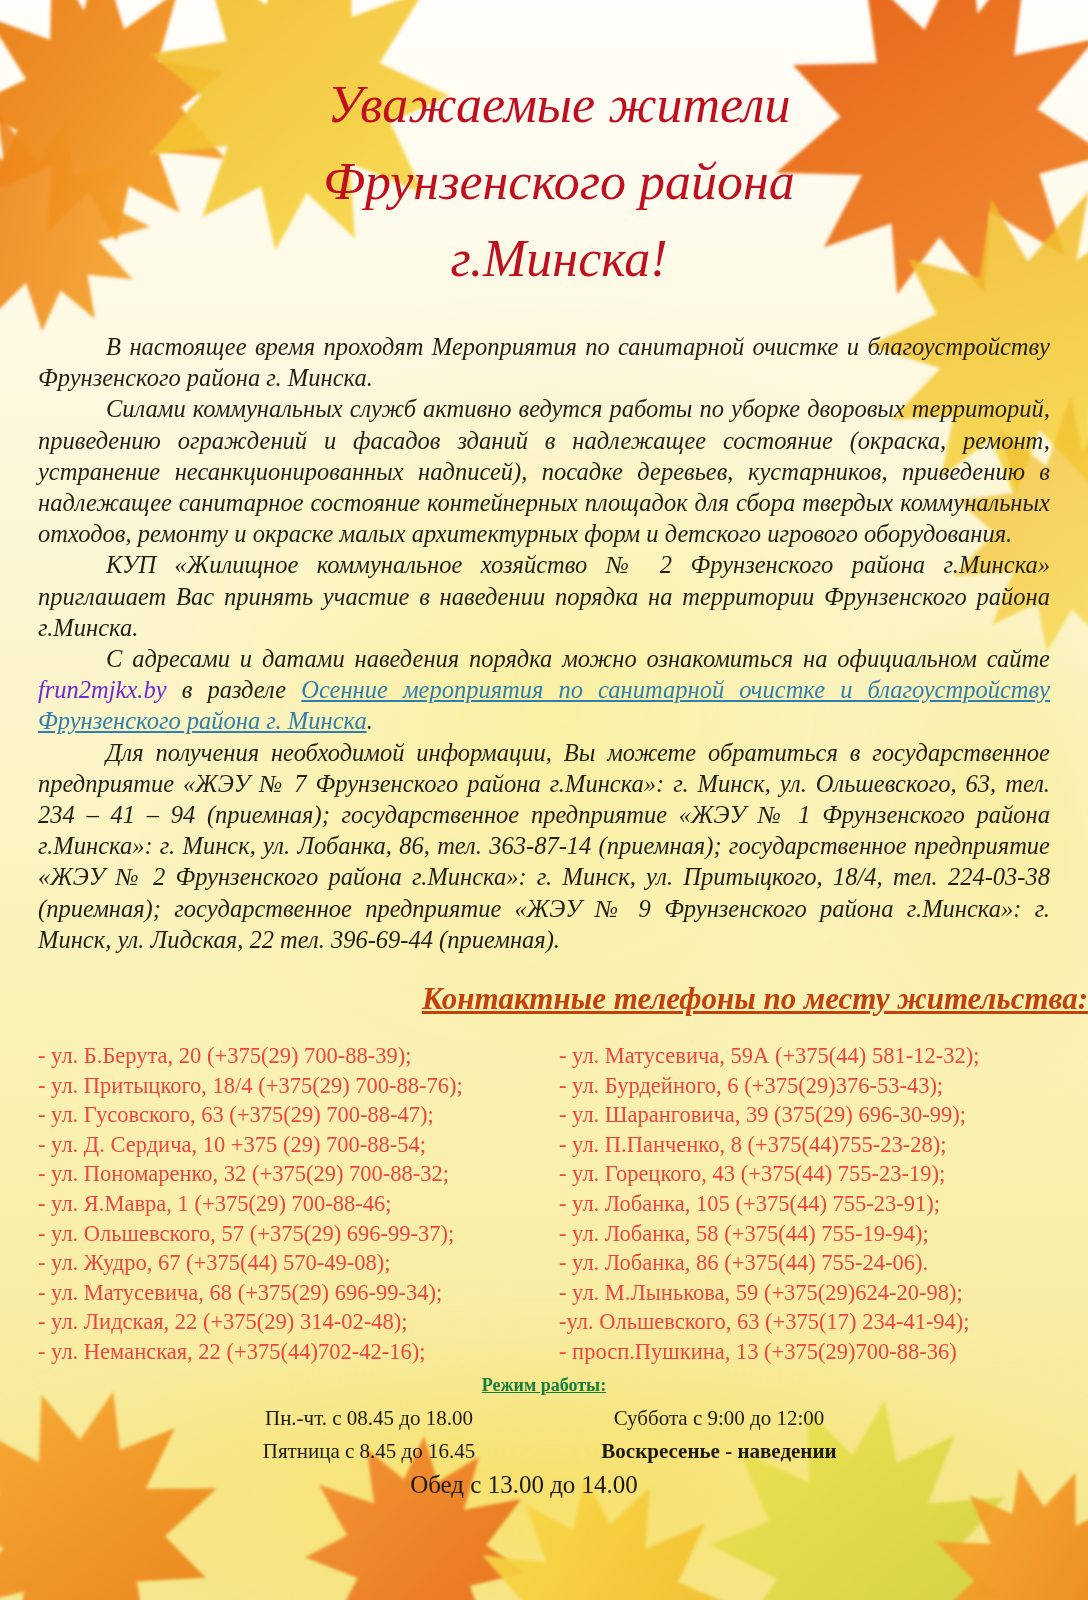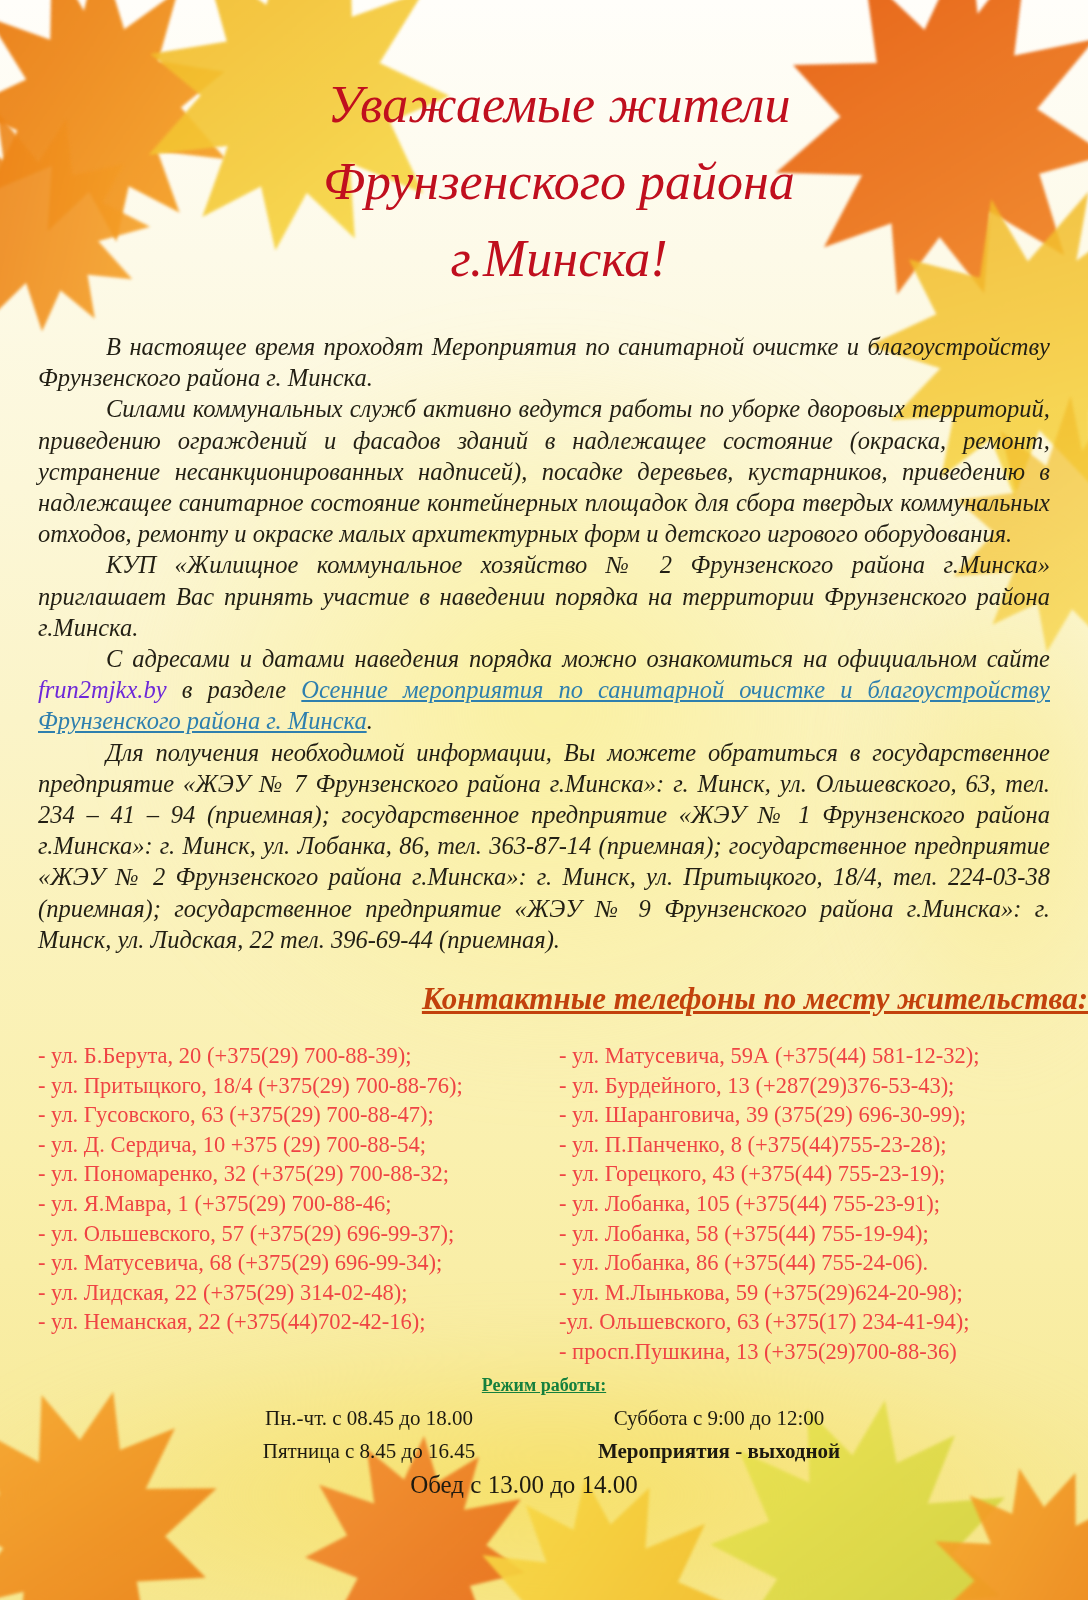--- a/index.html
+++ b/index.html
@@ -126,45 +126,46 @@
 
     <div class="contacts">
       <div class="col">
         <div class="item">- ул. Б.Берута, 20 (+375(29) 700-88-39);</div>
         <div class="item">- ул. Притыцкого, 18/4 (+375(29) 700-88-76);</div>
         <div class="item">- ул. Гусовского, 63 (+375(29) 700-88-47);</div>
         <div class="item">- ул. Д. Сердича, 10 +375 (29) 700-88-54;</div>
         <div class="item">- ул. Пономаренко, 32 (+375(29) 700-88-32;</div>
         <div class="item">- ул. Я.Мавра, 1 (+375(29) 700-88-46;</div>
         <div class="item">- ул. Ольшевского, 57 (+375(29) 696-99-37);</div>
+        <div class="item">- ул. Жудро, 67 (+375(44) 570-49-08);</div>
         <div class="item">- ул. Матусевича, 68 (+375(29) 696-99-34);</div>
         <div class="item">- ул. Лидская, 22 (+375(29) 314-02-48);</div>
         <div class="item">- ул. Неманская, 22 (+375(44)702-42-16);</div>
       </div>
       <div class="col col-right">
         <div class="item">- ул. Матусевича, 59А (+375(44) 581-12-32);</div>
-        <div class="item">- ул. Бурдейного, 13 (+287(29)376-53-43);</div>
+        <div class="item">- ул. Бурдейного, 6 (+375(29)376-53-43);</div>
         <div class="item">- ул. Шаранговича, 39 (375(29) 696-30-99);</div>
         <div class="item">- ул. П.Панченко, 8 (+375(44)755-23-28);</div>
         <div class="item">- ул. Горецкого, 43 (+375(44) 755-23-19);</div>
         <div class="item">- ул. Лобанка, 105 (+375(44) 755-23-91);</div>
         <div class="item">- ул. Лобанка, 58 (+375(44) 755-19-94);</div>
         <div class="item">- ул. Лобанка, 86 (+375(44) 755-24-06).</div>
         <div class="item">- ул. М.Лынькова, 59 (+375(29)624-20-98);</div>
         <div class="item">-ул. Ольшевского, 63 (+375(17) 234-41-94);</div>
         <div class="item">- просп.Пушкина, 13 (+375(29)700-88-36)</div>
       </div>
     </div>
 
     <div class="sched-heading">Режим работы:</div>
     <div class="sched-rows">
       <div class="sched-row">
         <div class="cell">Пн.-чт. с 08.45 до 18.00</div>
         <div class="cell">Суббота с 9:00 до 12:00</div>
       </div>
       <div class="sched-row">
         <div class="cell">Пятница с 8.45 до 16.45</div>
-        <div class="cell bold">Мероприятия - выходной</div>
+        <div class="cell bold">Воскресенье - наведении</div>
       </div>
     </div>
     <div class="lunch">Обед с 13.00 до 14.00</div>
   </div>
 </div>
 
 </body></html>

